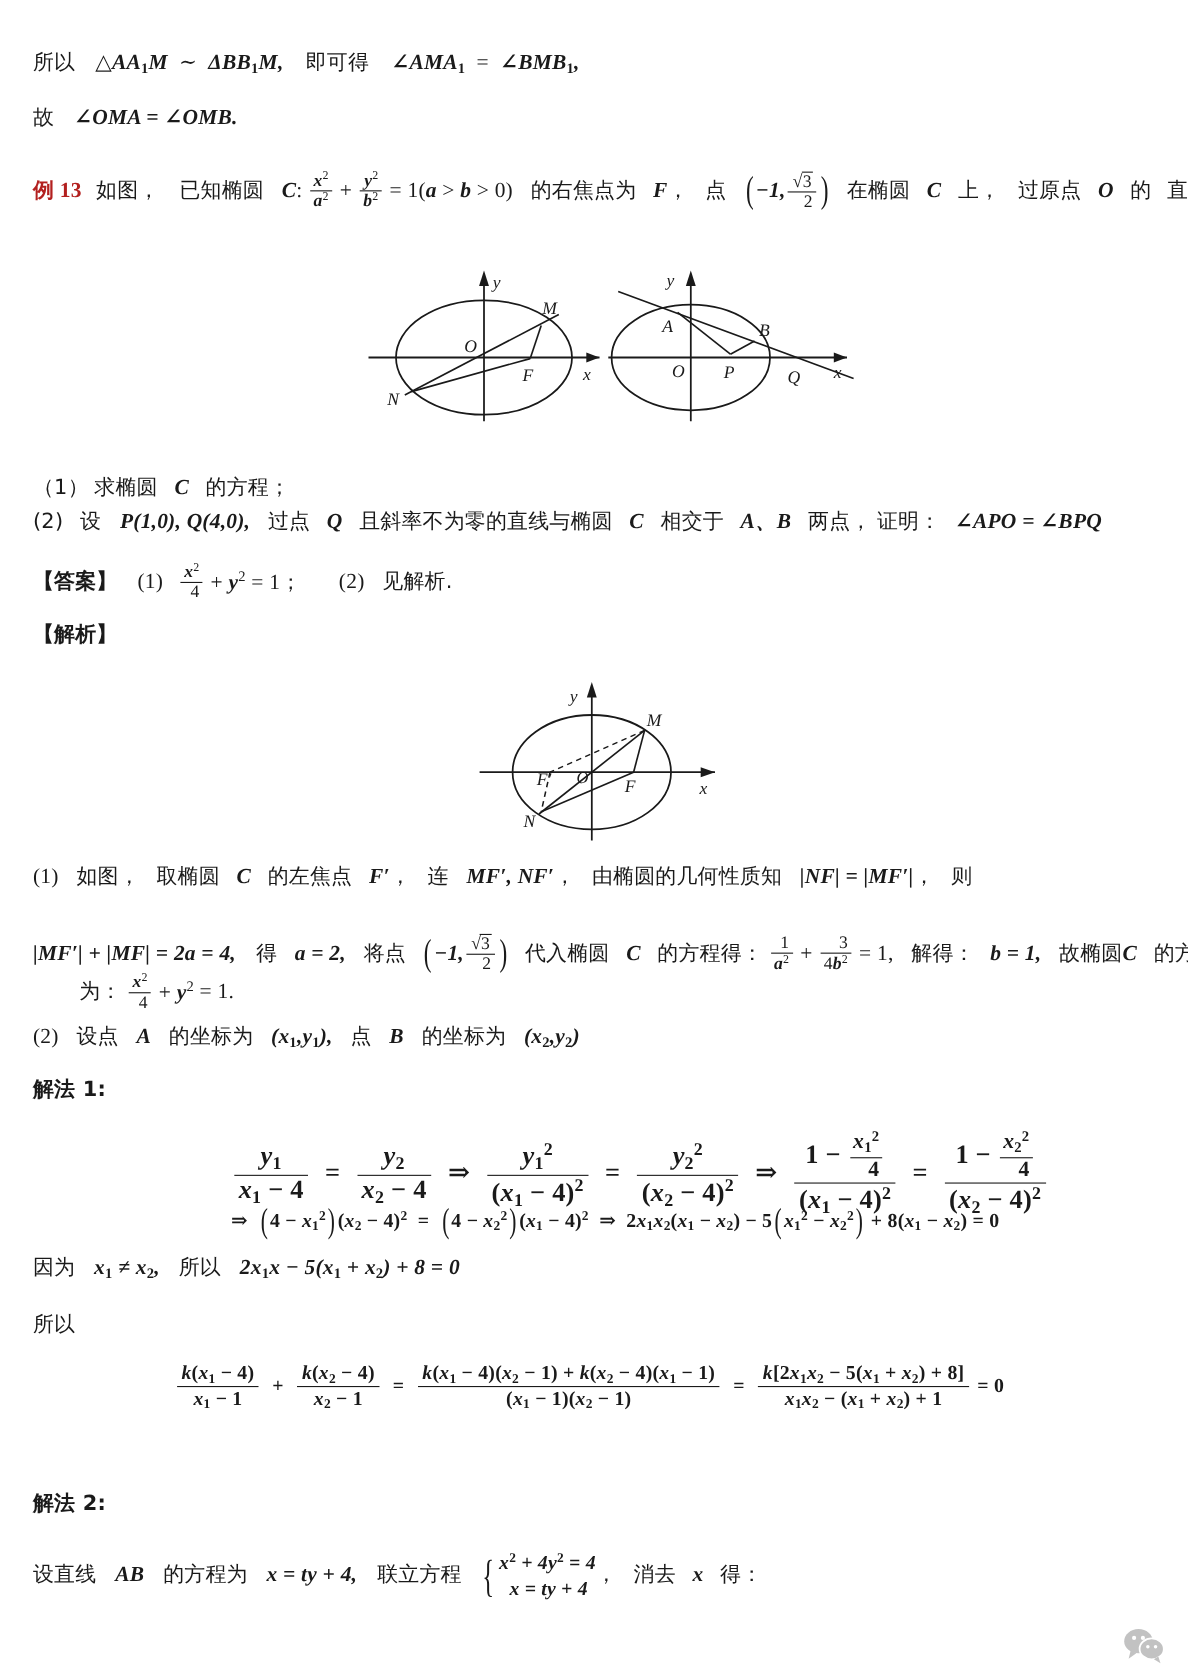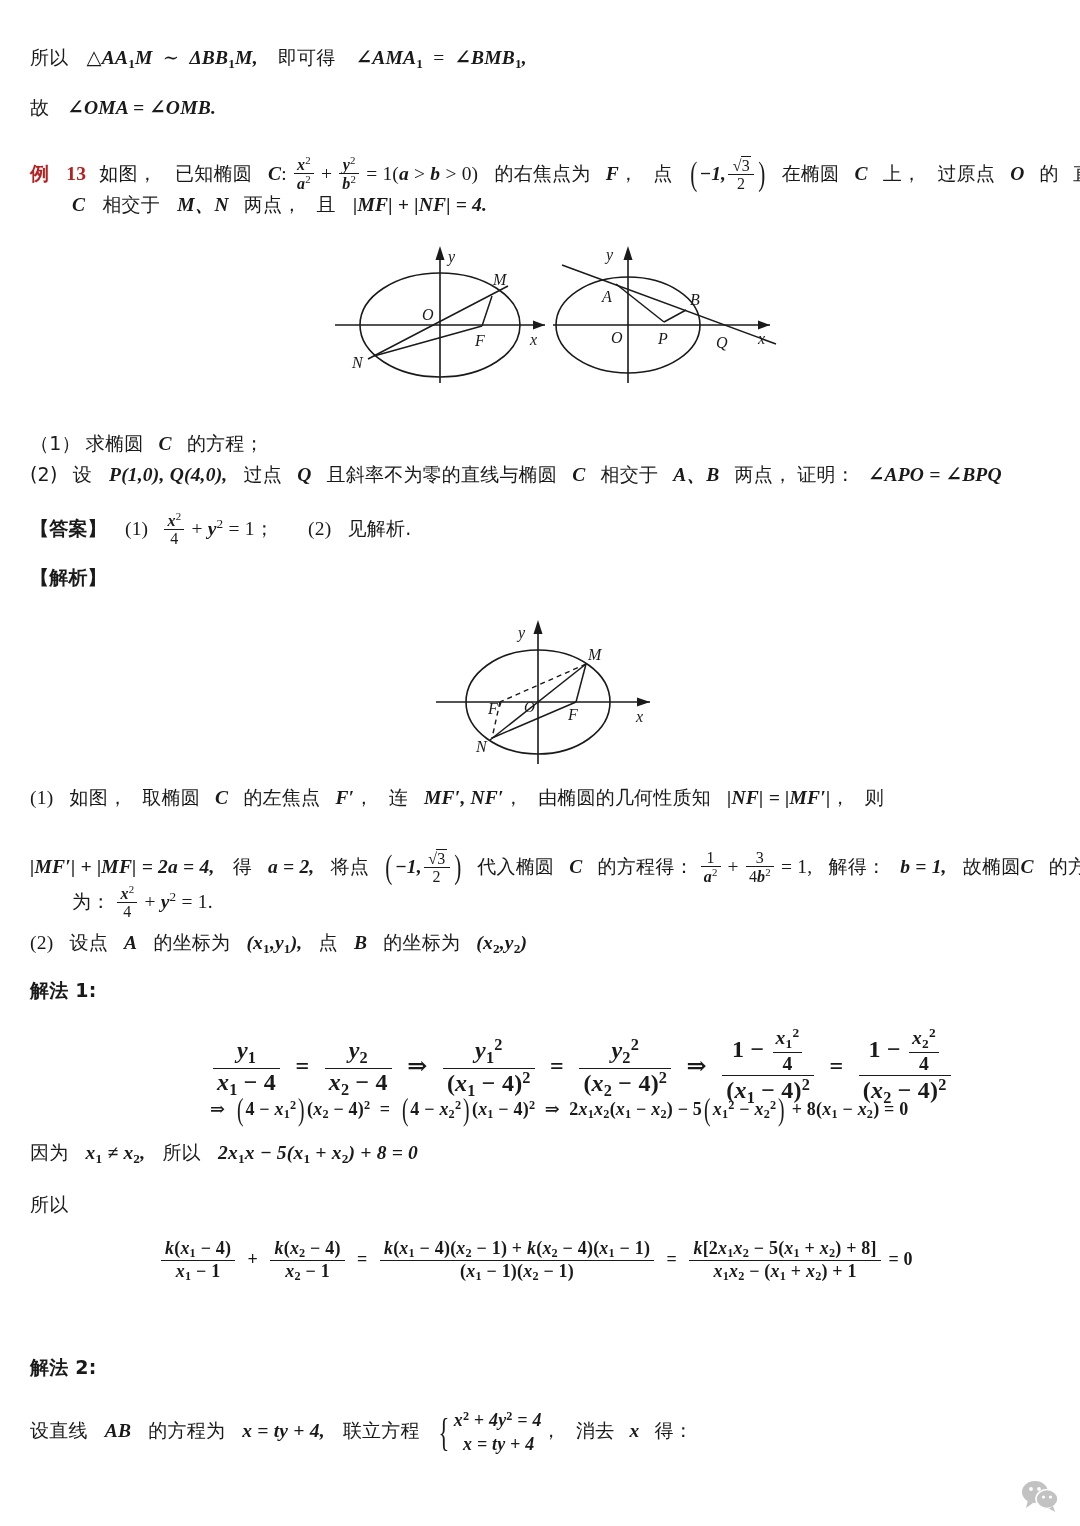--- a/index.html
+++ b/index.html
@@ -34,21 +34,21 @@
   .mb { font-weight: 700; }
   .op { font-family: "Liberation Serif", "DejaVu Serif", serif; font-style: normal; }
   .subn { font-size: 0.68em; vertical-align: -0.28em; font-style: normal; }
   .supn { font-size: 0.68em; vertical-align: 0.52em; font-style: normal; }
   .ex-label { color: #b3201f; font-weight: 700; }
 
   
   .frac {
     display: inline-block;
     vertical-align: middle;
-    text-align: center;
+    text-align: right;
     font-size: 0.82em;
     line-height: 1.08;
     margin: 0 2px;
     position: relative;
     top: -0.08em;
   }
   .frac > .num { display: block; padding: 0 3px; border-bottom: 1.2px solid #1a1a1a; }
   .frac > .den { display: block; padding: 0 3px; }
 
   .bigfrac {
@@ -137,21 +137,21 @@
   </div>
 
   <div class="line" style="left:30px; top:95px;">
     <span class="cn">故</span>
     <span style="display:inline-block; width:8px"></span>
     <span class="mi">∠OMA = ∠OMB.</span>
   </div>
 
   <div class="line" style="left:30px; top:152px;">
     <span class="cn ex-label">例</span>
-    <span class="ex-label" style="font-family:'Liberation Serif',serif;margin-left:12px;">13</span>
+    <span class="ex-label" style="font-family:'Liberation Serif',serif;">13</span>
     <span style="display:inline-block; width:3px"></span>
     <span class="cn">如图，</span>
     <span style="display:inline-block; width:8px"></span>
     <span class="cn">已知椭圆</span>
     <span style="display:inline-block; width:6px"></span>
     <span class="mi">C</span><span class="op">:</span>
     <span class="frac">
       <span class="num"><span class="mi">x</span><span class="supn">2</span></span>
       <span class="den"><span class="mi">a</span><span class="supn">2</span></span>
     </span>
@@ -178,33 +178,20 @@
     <span style="display:inline-block; width:6px"></span>
     <span class="cn">过原点</span>
     <span style="display:inline-block; width:5px"></span>
     <span class="mi">O</span>
     <span style="display:inline-block; width:5px"></span>
     <span class="cn">的</span>
     <span style="display:inline-block; width:4px"></span>
     <span class="cn">直线与椭圆</span>
   </div>
 
-  <div class="line" style="left:72px; top:192px;">
-    <span class="mi">C</span>
-    <span style="display:inline-block; width:7px"></span>
-    <span class="cn">相交于</span>
-    <span style="display:inline-block; width:7px"></span>
-    <span class="mi">M、N</span>
-    <span style="display:inline-block; width:5px"></span>
-    <span class="cn">两点，</span>
-    <span style="display:inline-block; width:5px"></span>
-    <span class="cn">且</span>
-    <span style="display:inline-block; width:7px"></span>
-    <span class="mi">|MF| + |NF| = 4.</span>
-  </div>
 
   <div class="fig" style="left:330px; top:240px;">
     <svg width="240" height="145" viewBox="0 0 240 145">
 
       <line x1="5" y1="85" x2="215" y2="85" stroke="#1a1a1a" stroke-width="1.6"></line>
       <polygon points="215,85 203,80.5 203,89.5" fill="#1a1a1a"></polygon>
       <line x1="110" y1="143" x2="110" y2="10" stroke="#1a1a1a" stroke-width="1.6"></line>
       <polygon points="110,6 105.5,20 114.5,20" fill="#1a1a1a"></polygon>
 
       <ellipse cx="110" cy="85" rx="80" ry="52" fill="none" stroke="#1a1a1a" stroke-width="1.6"></ellipse>

